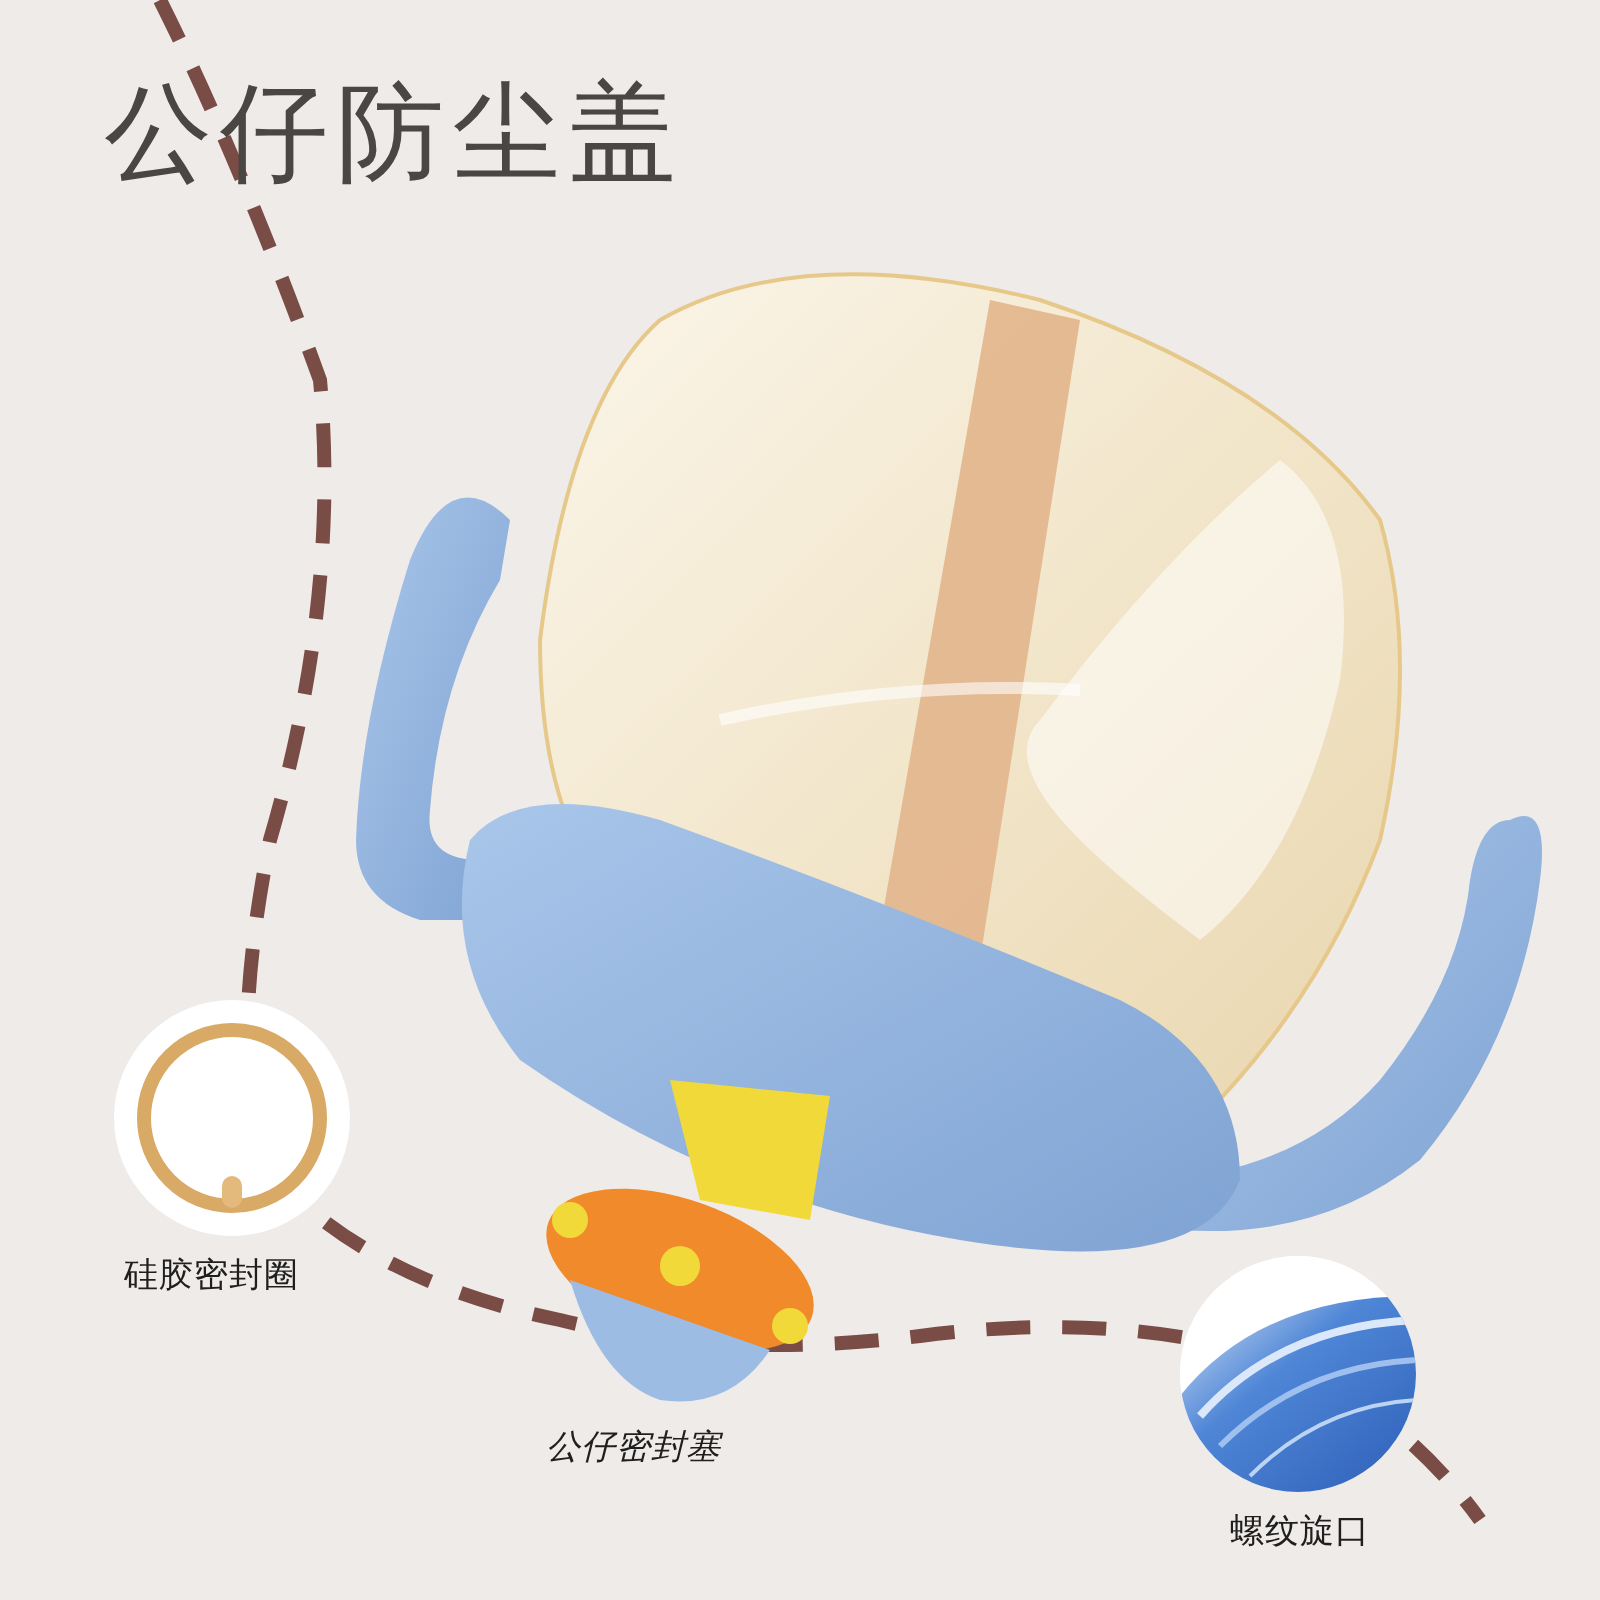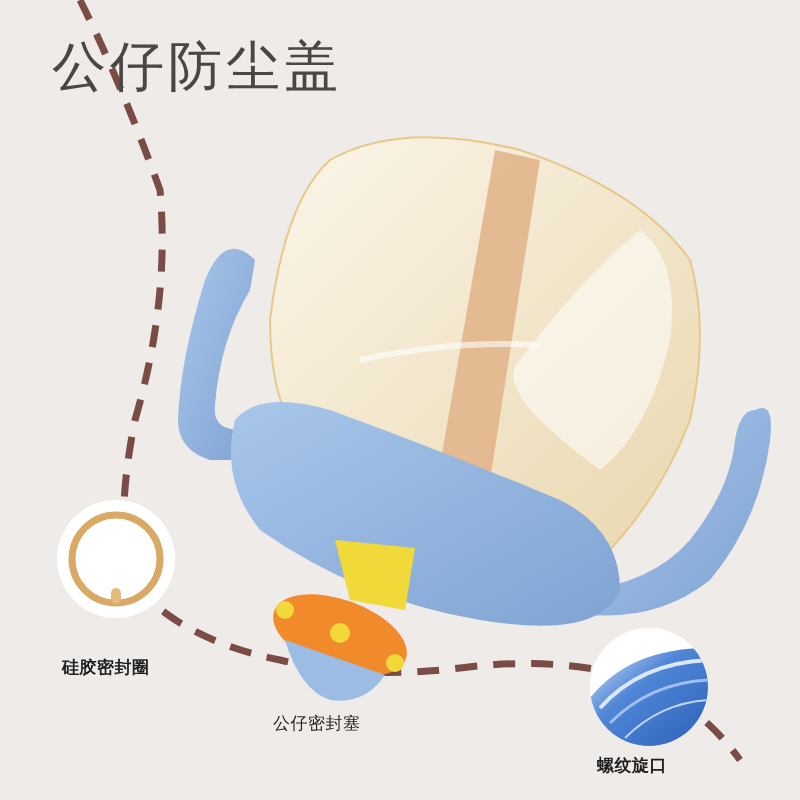--- a/index.html
+++ b/index.html
@@ -77,28 +77,28 @@
   <div class="headline">
     <div>公仔防尘盖</div>
   </div>
 
   <div class="callout-circle" style="left:57px; top:500px; width:118px; height:118px;">
     <svg width="118" height="118" viewBox="0 0 118 118">
       <circle cx="59" cy="59" r="44" fill="none" stroke="#d9a966" stroke-width="7"></circle>
       <rect x="54" y="88" width="10" height="16" rx="5" fill="#e3b97c"></rect>
     </svg>
   </div>
-  <div class="label" style="left:62px; top:656px;font-weight:bold;">硅胶密封圈</div>
+  <div class="label" style="left:62px; top:626px;">硅胶密封圈</div>
 
-  <div class="label" style="left:273px; top:712px;">公仔密封塞</div>
+  <div class="label" style="left:273px; top:712px;font-style:italic;">公仔密封塞</div>
 
   <div class="callout-circle" style="left:590px; top:628px; width:118px; height:118px;">
     <svg width="118" height="118" viewBox="0 0 118 118">
       <rect x="0" y="0" width="118" height="118" fill="#ffffff"></rect>
       <path d="M 0 70 Q 40 20 118 20 L 118 118 L 0 118 Z" fill="url(#threadGrad)"></path>
       <path d="M 10 80 Q 50 35 118 32" stroke="#dbe8fa" stroke-width="4" fill="none"></path>
       <path d="M 20 95 Q 60 55 118 52" stroke="#9fc0ee" stroke-width="3" fill="none"></path>
       <path d="M 35 110 Q 70 75 118 72" stroke="#bcd4f4" stroke-width="2" fill="none"></path>
     </svg>
   </div>
-  <div class="label" style="left:597px; top:754px;font-weight:bold;">螺纹旋口</div>
+  <div class="label" style="left:615px; top:754px;">螺纹旋口</div>
 
 </div>
 
 </body></html>

